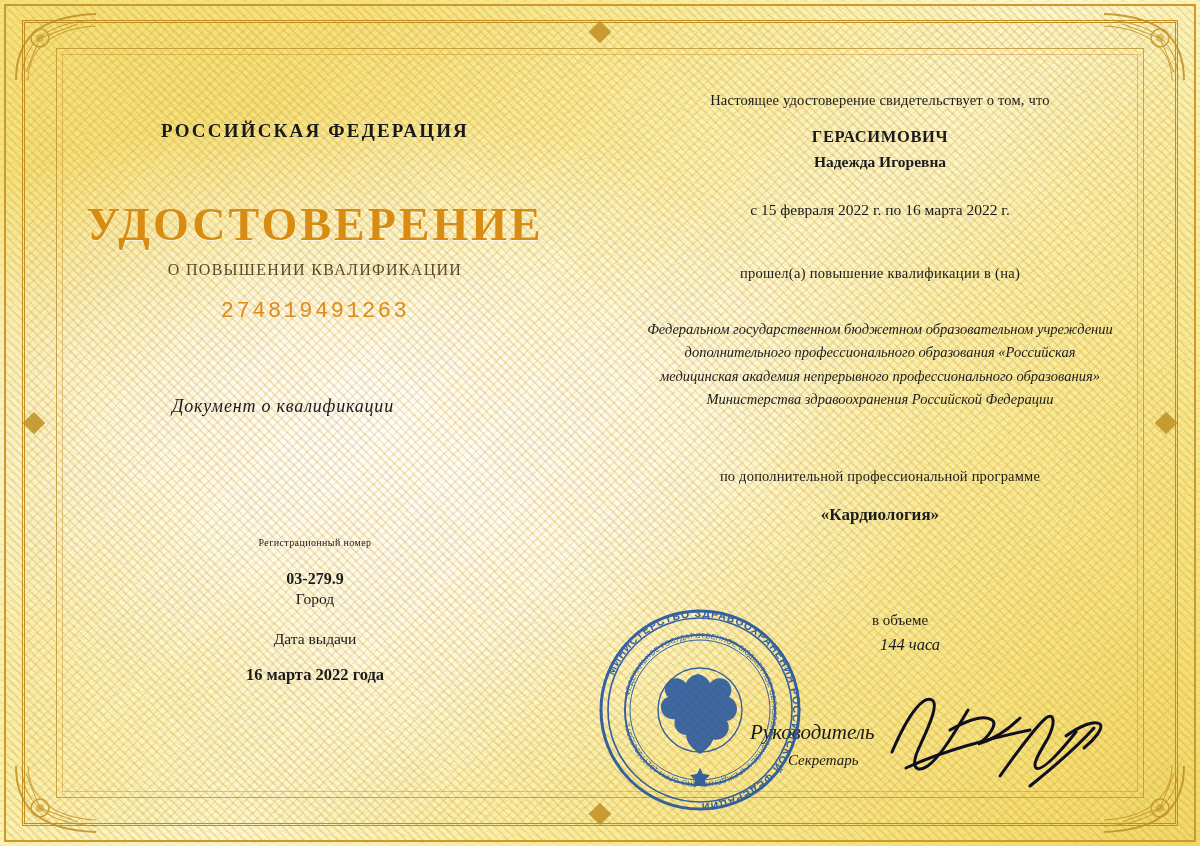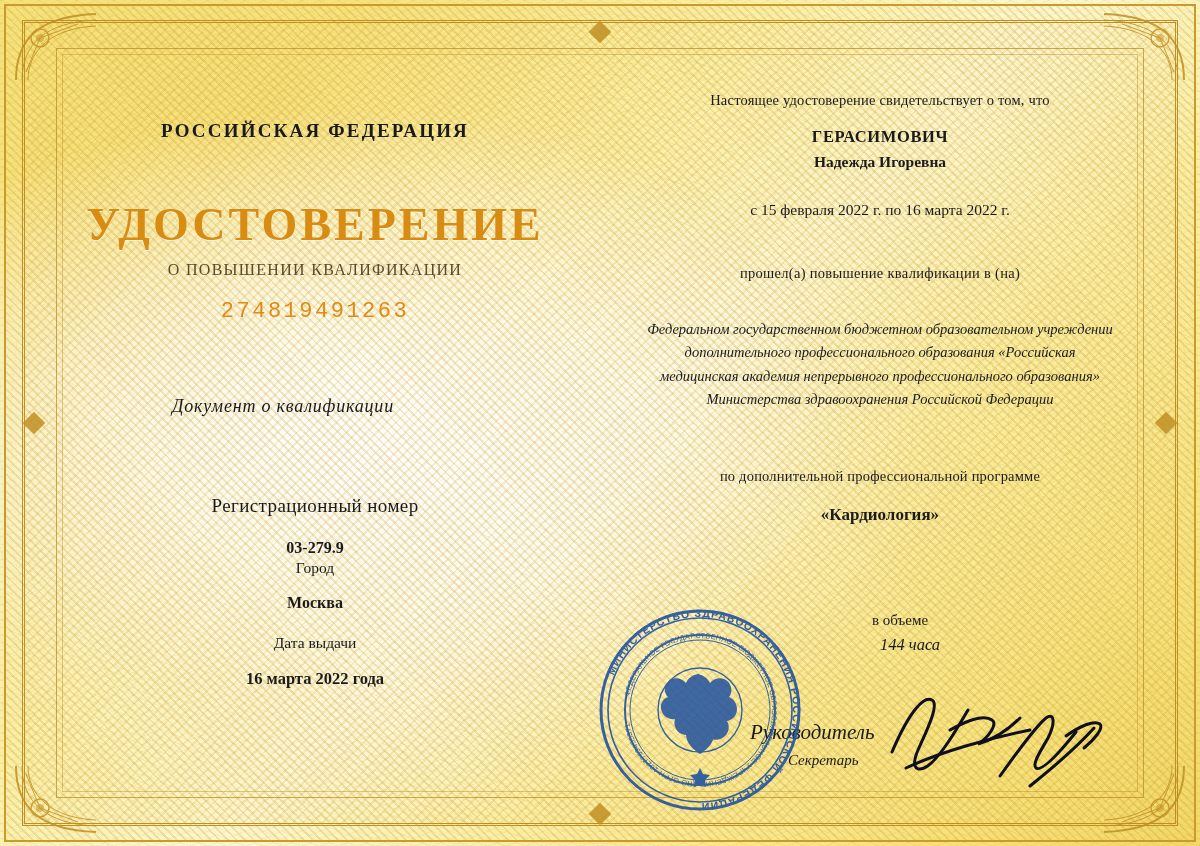--- a/index.html
+++ b/index.html
@@ -133,22 +133,22 @@
   }
   .doc-kind {
     margin-top: 72px;
     font-size: 18px;
     font-style: italic;
     letter-spacing: .8px;
     text-align: left;
     padding-left: 92px;
   }
   .reg-label {
-    margin-top: 78px;
-    font-size: 19px;
+    margin-top: 120px;
+    font-size: 10px;
     letter-spacing: .4px;
   }
   .reg-value {
     margin-top: 22px;
     font-size: 16px;
     font-weight: 700;
   }
   .city-label { margin-top: 2px; font-size: 15.5px; }
   .city-value { margin-top: 17px; font-size: 16px; font-weight: 700; }
   .date-label { margin-top: 22px; font-size: 15.5px; }
@@ -297,21 +297,20 @@
 
     <div class="left-col">
       <div class="country">РОССИЙСКАЯ ФЕДЕРАЦИЯ</div>
       <div class="title-main">УДОСТОВЕРЕНИЕ</div>
       <div class="title-sub">О ПОВЫШЕНИИ КВАЛИФИКАЦИИ</div>
       <div class="doc-number">274819491263</div>
       <div class="doc-kind">Документ о квалификации</div>
       <div class="reg-label">Регистрационный номер</div>
       <div class="reg-value">03-279.9</div>
       <div class="city-label">Город</div>
-      <div class="city-value">Москва</div>
       <div class="date-label">Дата выдачи</div>
       <div class="date-value">16 марта 2022 года</div>
     </div>
 
     <div class="right-col">
       <div class="r-lead">Настоящее удостоверение свидетельствует о том, что</div>
       <div class="r-name-last">ГЕРАСИМОВИЧ</div>
       <div class="r-name-first">Надежда Игоревна</div>
       <div class="r-period">с 15 февраля 2022 г. по 16 марта 2022 г.</div>
       <div class="r-action">прошел(а) повышение квалификации в (на)</div>

